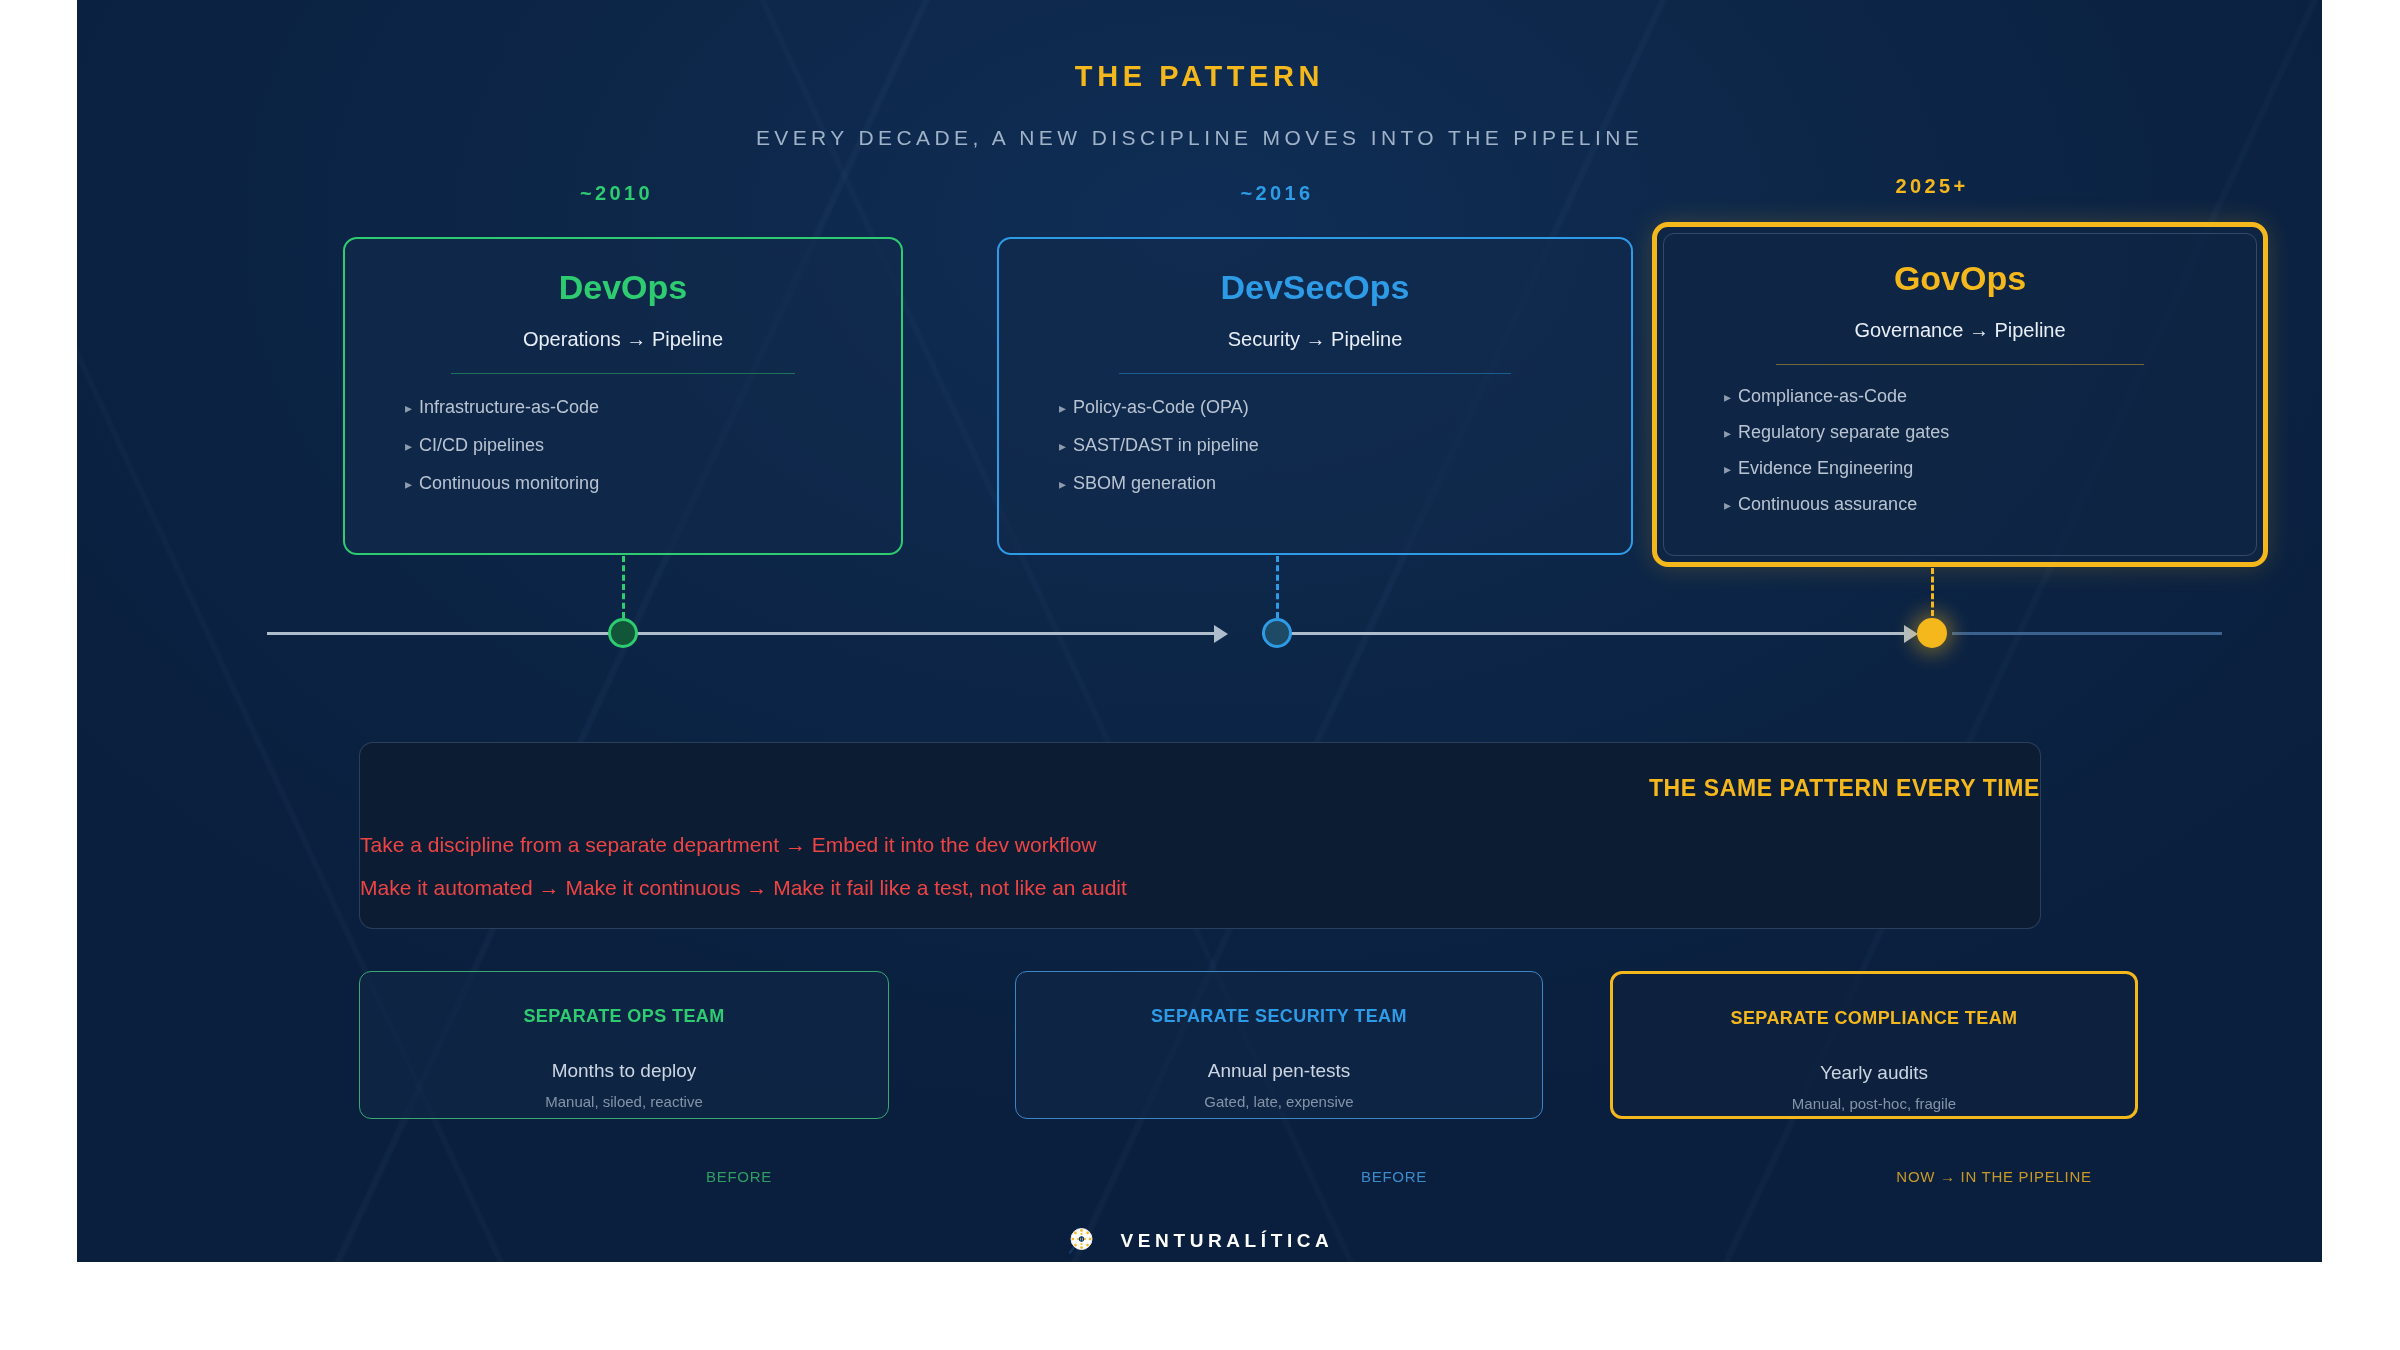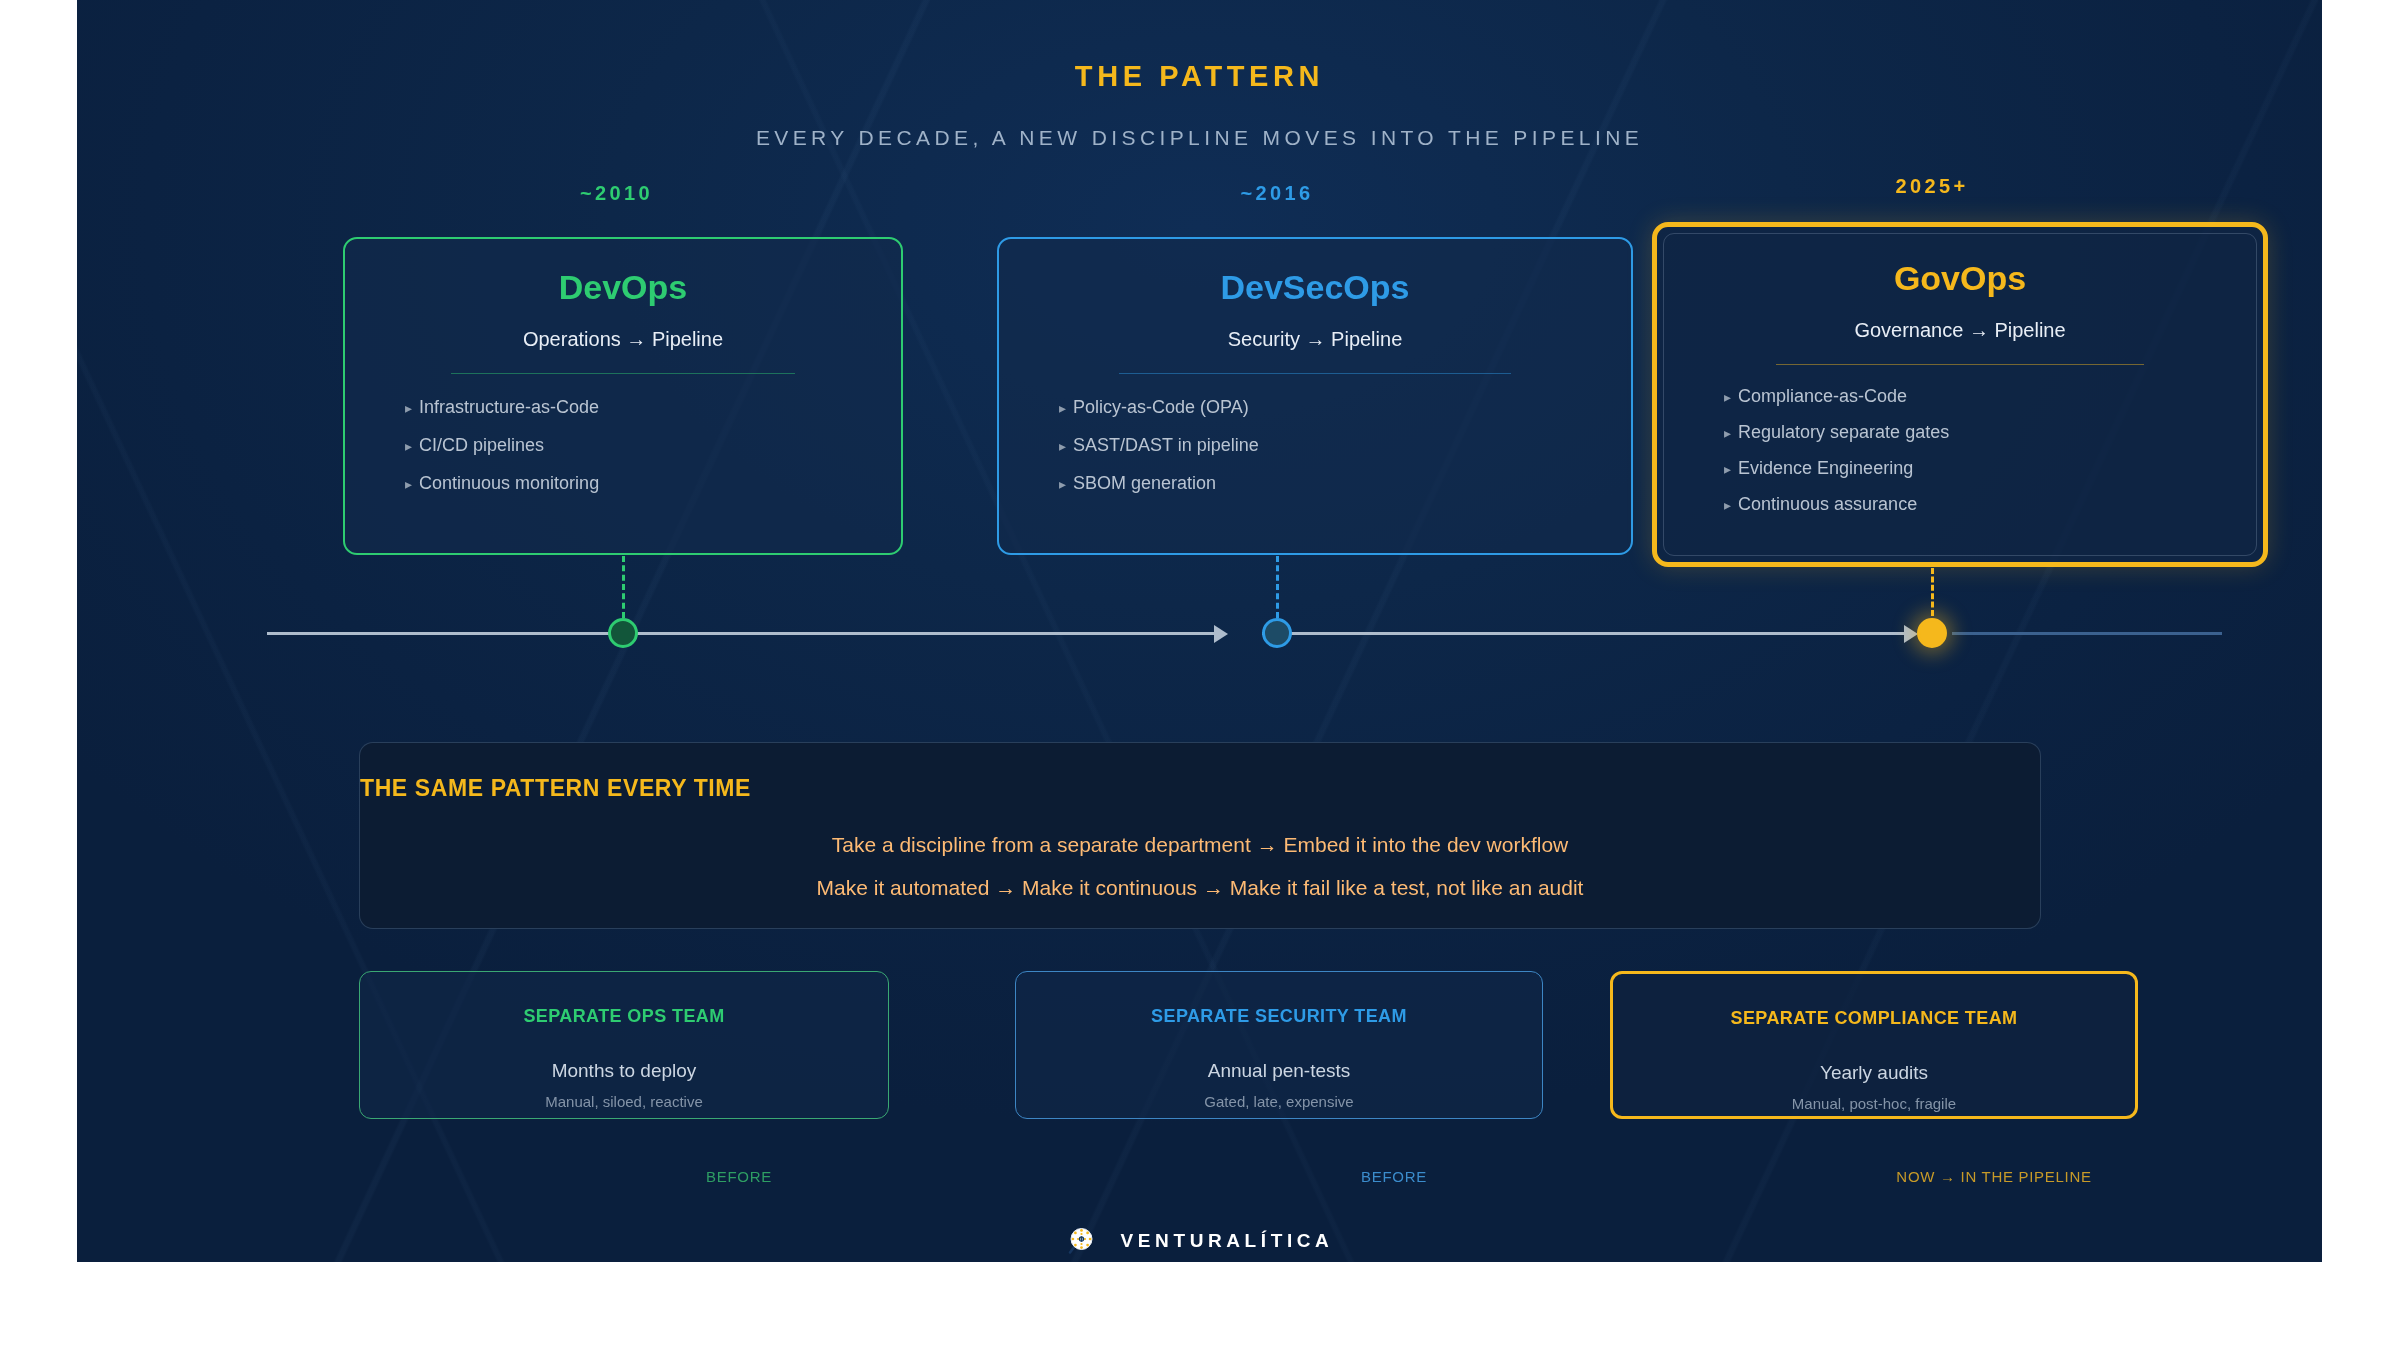--- a/index.html
+++ b/index.html
@@ -144,30 +144,29 @@
     position: absolute;
     left: 282px;
     top: 742px;
     width: 1682px;
     height: 187px;
     border-radius: 14px;
     background: #0c1c33;
     border: 1px solid rgba(110,145,185,0.30);
   }
   .pattern-title {
-    text-align: left;
+    text-align: right;
     color: #F5B81C;
     font-size: 23px;
     font-weight: bold;
     letter-spacing: 0.6px;
     margin-top: 32px;
   }
   .pattern-line {
-    text-align: center;
-    color: #fdba74;
+    color: #ef4444;
     font-size: 21px;
   }
   .pattern-line.l1 { margin-top: 31px; }
   .pattern-line.l2 { margin-top: 19px; }
 
   
   .bcard {
     position: absolute;
     border-radius: 12px;
     background: rgba(16,40,72,0.55);

